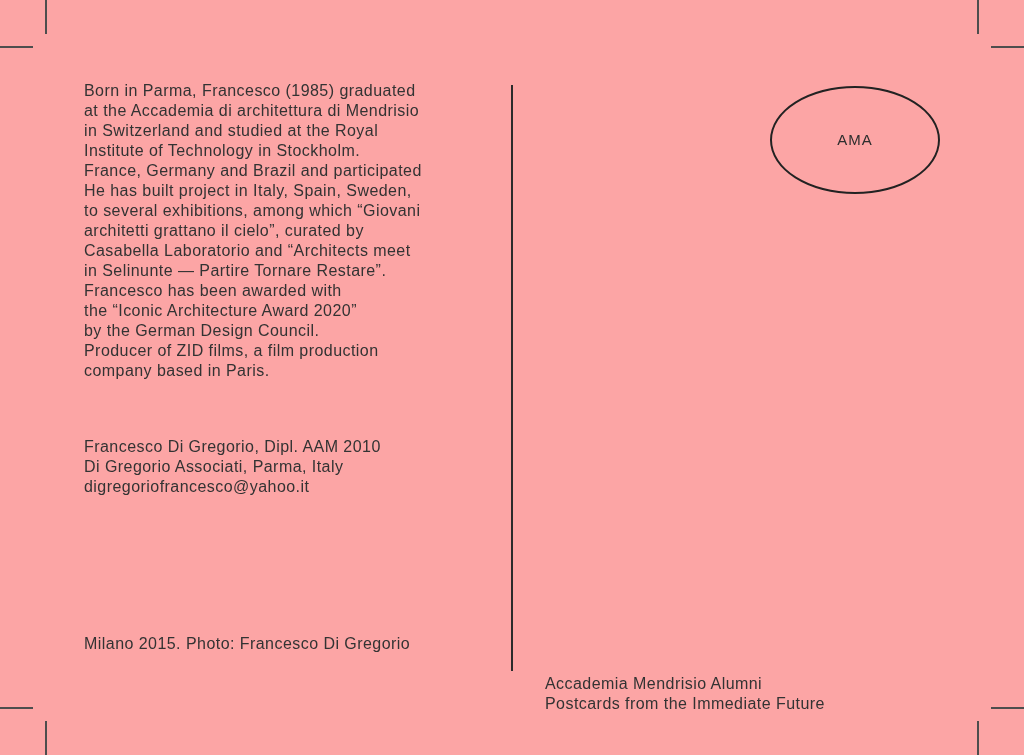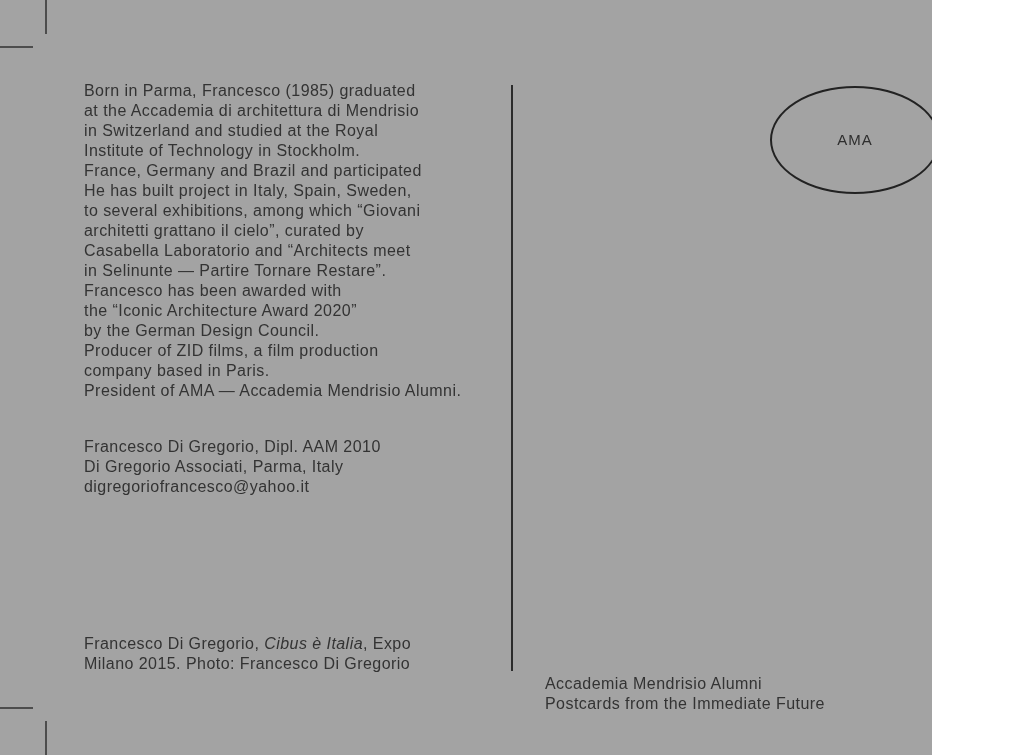--- a/index.html
+++ b/index.html
@@ -2,23 +2,23 @@
 <html><head>
 <meta charset="utf-8">
 <style>
   html, body {
     margin: 0;
     padding: 0;
     background: #ffffff;
   }
   .page {
     position: relative;
-    width: 932px;
+    width: 1024px;
     height: 755px;
-    background: #a3a3a3;
+    background: #fca5a5;
     overflow: hidden;
     font-family: "Liberation Sans", "DejaVu Sans", sans-serif;
     font-weight: 500;
     color: #333333;
     font-size: 16px;
     line-height: 20px;
     letter-spacing: 0.45px;
   }
 
   
@@ -121,31 +121,29 @@
     <div class="tline">He has built project in Italy, Spain, Sweden,</div>
     <div class="tline">to several exhibitions, among which “Giovani</div>
     <div class="tline">architetti grattano il cielo”, curated by</div>
     <div class="tline">Casabella Laboratorio and “Architects meet</div>
     <div class="tline">in Selinunte — Partire Tornare Restare”.</div>
     <div class="tline">Francesco has been awarded with</div>
     <div class="tline">the “Iconic Architecture Award 2020”</div>
     <div class="tline">by the German Design Council.</div>
     <div class="tline">Producer of ZID films, a film production</div>
     <div class="tline">company based in Paris.</div>
-    <div class="tline">President of AMA — Accademia Mendrisio Alumni.</div>
   </div>
 
   <div class="contact">
     <div class="tline">Francesco Di Gregorio, Dipl. AAM 2010</div>
     <div class="tline">Di Gregorio Associati, Parma, Italy</div>
     <div class="tline">digregoriofrancesco@yahoo.it</div>
   </div>
 
   <div class="caption-left">
-    <div class="tline"><span>Francesco Di Gregorio, </span><span class="italic">Cibus è Italia</span><span>, Expo</span></div>
     <div class="tline">Milano 2015. Photo: Francesco Di Gregorio</div>
   </div>
 
   <div class="caption-right">
     <div class="tline">Accademia Mendrisio Alumni</div>
     <div class="tline">Postcards from the Immediate Future</div>
   </div>
 
   <div class="logo-ellipse">
     <span class="logo-text">AMA</span>

